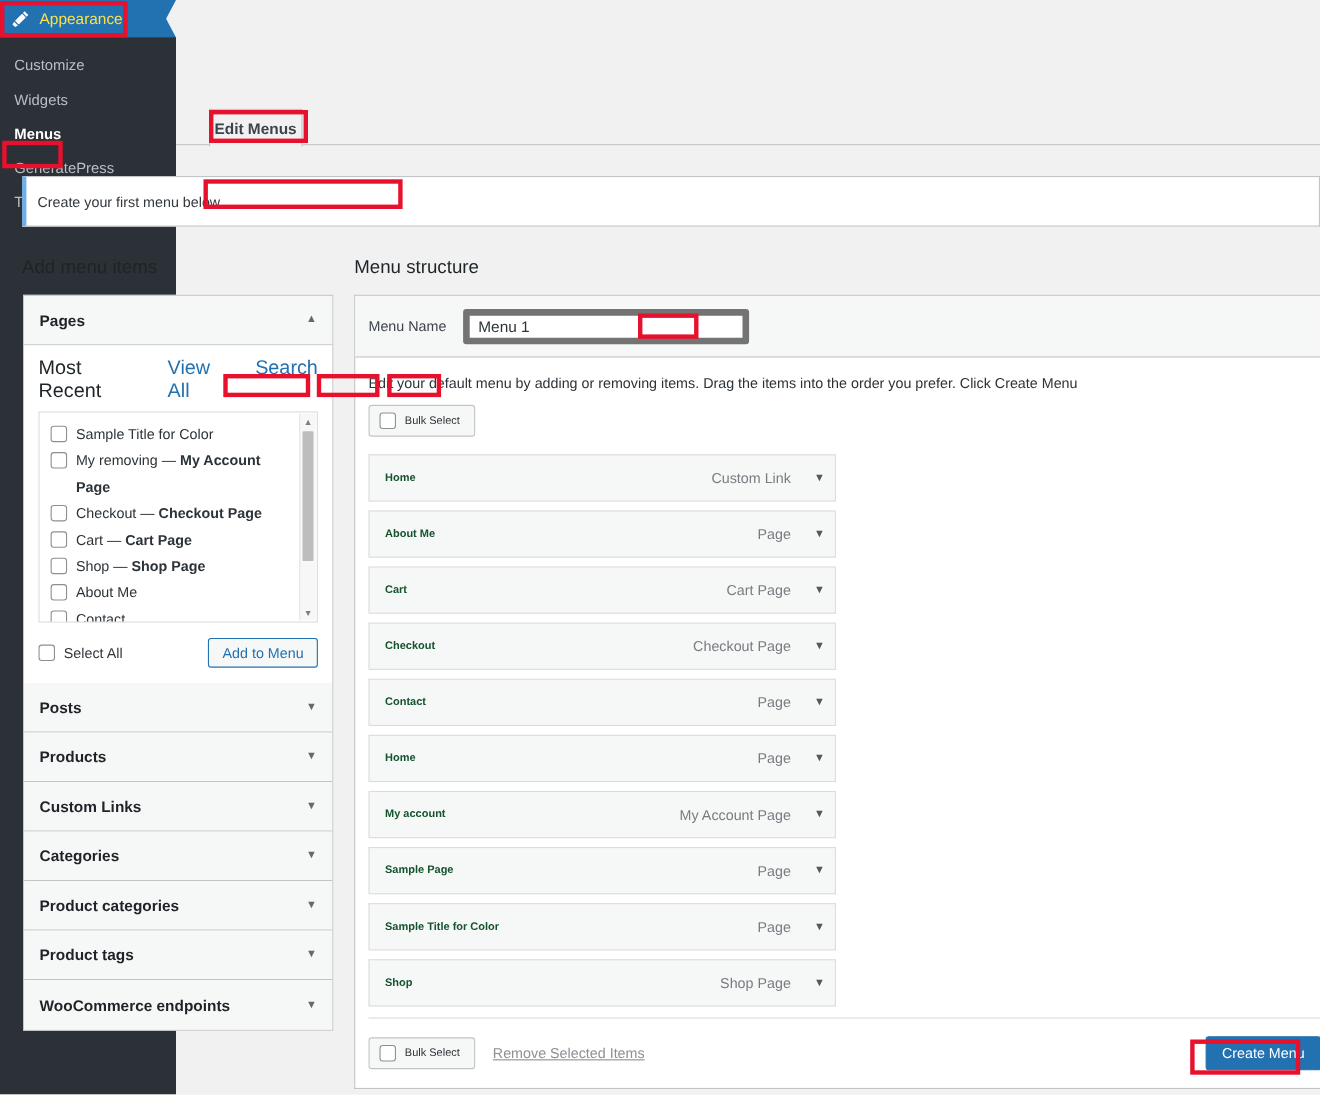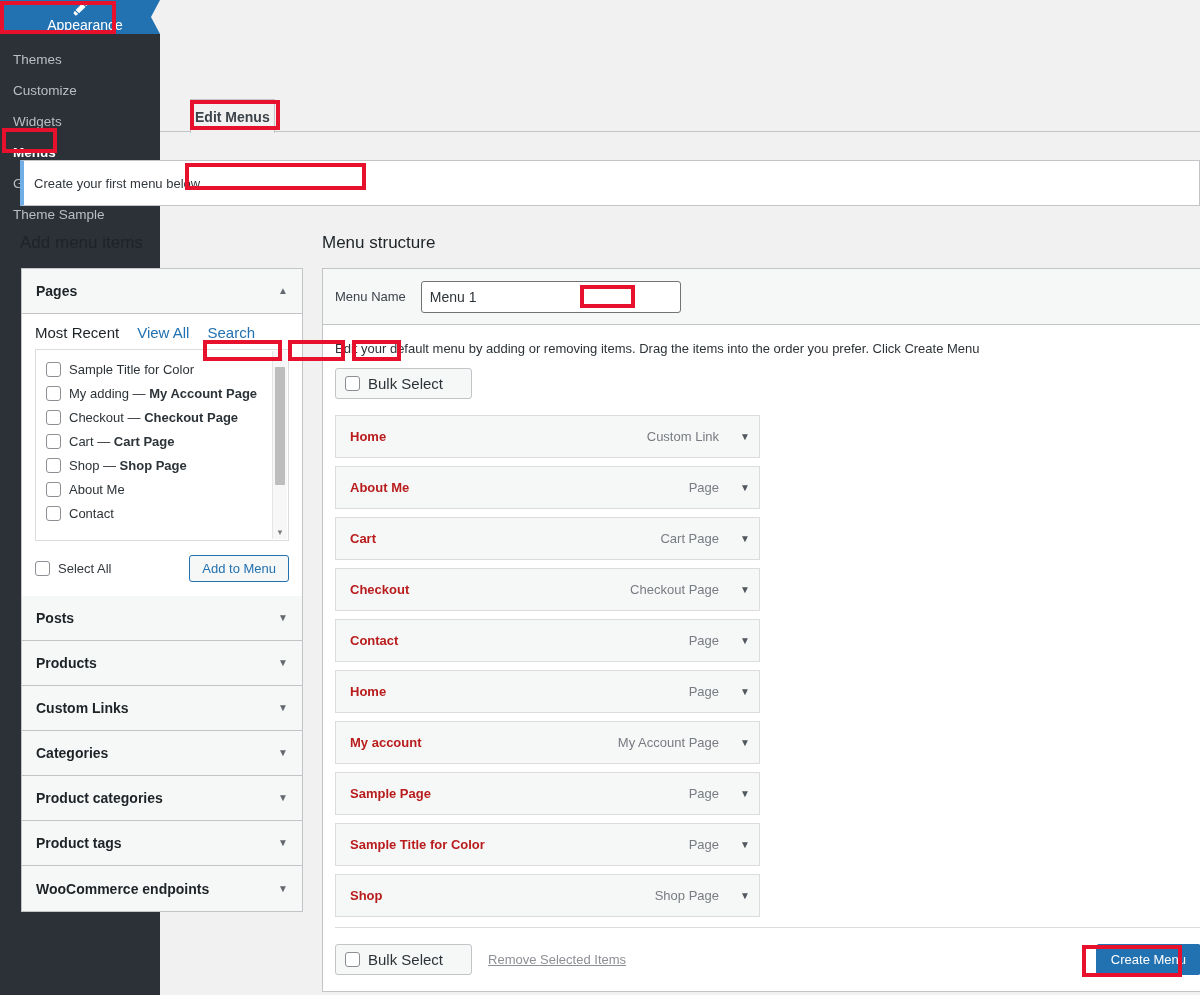--- a/index.html
+++ b/index.html
@@ -20,24 +20,23 @@
     position: absolute; left: 0; top: 0;
     width: 160px; height: 995px;
     background: #2b3137;
   }
   #appearance-header {
     position: relative;
     height: 34px;
     background: #2271b1;
     display: flex; align-items: center;
     padding-left: 10px;
-    color: #ffffff;
+    color: #fde047;
     font-size: 14px;
     font-weight: 400;
-    flex-direction: column;
   }
   #appearance-header .notch {
     position: absolute; right: 0; top: 0;
     width: 0; height: 0;
     border-top: 17px solid transparent;
     border-bottom: 17px solid transparent;
     border-right: 9px solid #f1f1f1;
   }
   .brush-icon { margin-right: 9px; display: inline-flex; }
   .menu-list { list-style: none; margin: 0; padding: 10px 0 0 0; }
@@ -118,21 +117,21 @@
     font-weight: 600;
     color: #1d2327;
     cursor: pointer;
   }
   .accordion-header:last-child { border-bottom: none; }
   .caret { color: #646970; font-size: 10px; line-height: 1; }
 
   .pages-body { background: #fff; padding: 10px 13px 14px 13px; }
   .tabnav {
     display: flex; gap: 18px;
-    font-size: 15px;
+    font-size: 18px;
     margin-bottom: 8px;
   }
   .tabnav .tab-link { color: #2271b1; cursor: pointer; }
   .tabnav .tab-link.current { color: #1d2327; }
 
   .list-box {
     position: relative;
     border: 1px solid #dcdcde;
     background: #fff;
     height: 192px;
@@ -206,59 +205,59 @@
   #name-row {
     height: 56px;
     background: #f6f7f7;
     border-bottom: 1px solid #c3c4c7;
     display: flex; align-items: center;
     padding-left: 12px;
   }
   #name-row .lbl { font-size: 13px; color: #3c434a; margin-right: 15px; }
   #menu-name-input {
     width: 260px; height: 32px;
-    border: 1px solid #737373;
+    border: 6px solid #737373;
     border-radius: 3px;
     background: #fff;
     font-size: 14px;
     font-family: "Liberation Sans", sans-serif;
     color: #2c3338;
     padding: 0 8px;
   }
   #structure-body { padding: 16px 12px 0 12px; }
   #structure-desc { font-size: 13px; color: #2c3338; white-space: nowrap; overflow: hidden; }
   .bulk-btn {
     margin-top: 12px;
     display: inline-flex; align-items: center;
     background: #f6f7f7;
     border: 1px solid #c3c4c7;
     border-radius: 3px;
-    padding: 6px 28px 6px 9px;
-    font-size: 15px;
+    padding: 6px 13px 6px 9px;
+    font-size: 10px;
     color: #2c3338;
     cursor: pointer;
   }
   .bulk-btn .cb { margin-top: 0; }
 
   #menu-items { margin-top: 16px; }
   .menu-item {
     width: 425px;
     height: 43px;
     background: #f6f7f7;
     border: 1px solid #dcdcde;
     margin-bottom: 8px;
     display: flex; align-items: center;
     cursor: move;
   }
   .menu-item .title {
     flex: 1;
     padding-left: 14px;
-    font-size: 13px;
+    font-size: 10px;
     font-weight: 700;
-    color: #b91c1c;
+    color: #14532d;
   }
   .menu-item .type {
     font-size: 13px;
     color: #787c82;
     font-weight: 400;
     padding-right: 12px;
   }
   .menu-item .toggle {
     width: 28px; height: 41px;
     display: flex; align-items: center; justify-content: center;
@@ -311,21 +310,20 @@
         <svg width="17" height="17" viewBox="0 0 20 20" fill="#ffffff">
           <path d="M14.5 1.5 18.5 5.5 16.8 7.2 12.8 3.2z"></path>
           <path d="M11.9 4.1 15.9 8.1 8.3 15.7 4.3 11.7z"></path>
           <path d="M3.4 12.6 7.4 16.6 4.4 18.4 1.6 15.6z"></path>
         </svg>
       </span>
       <span>Appearance</span>
       <span class="notch"></span>
     </div>
     <ul class="menu-list">
-      <li><span>Themes</span></li>
       <li><span>Customize</span></li>
       <li><span>Widgets</span></li>
       <li class="current"><span>Menus</span></li>
       <li><span>GeneratePress</span></li>
       <li><span>Theme Sample</span></li>
     </ul>
   </div>
 
   <div id="content">
 
@@ -359,21 +357,21 @@
       </div>
 
       <div class="list-box">
         <div class="list-scroll">
           <div class="page-row">
             <span class="cb"></span>
             <span class="lbl"><span>Sample Title for Color</span></span>
           </div>
           <div class="page-row">
             <span class="cb"></span>
-            <span class="lbl"><span>My adding — </span><b>My Account Page</b></span>
+            <span class="lbl"><span>My removing — </span><b>My Account Page</b></span>
           </div>
           <div class="page-row">
             <span class="cb"></span>
             <span class="lbl"><span>Checkout — </span><b>Checkout Page</b></span>
           </div>
           <div class="page-row">
             <span class="cb"></span>
             <span class="lbl"><span>Cart — </span><b>Cart Page</b></span>
           </div>
           <div class="page-row">

